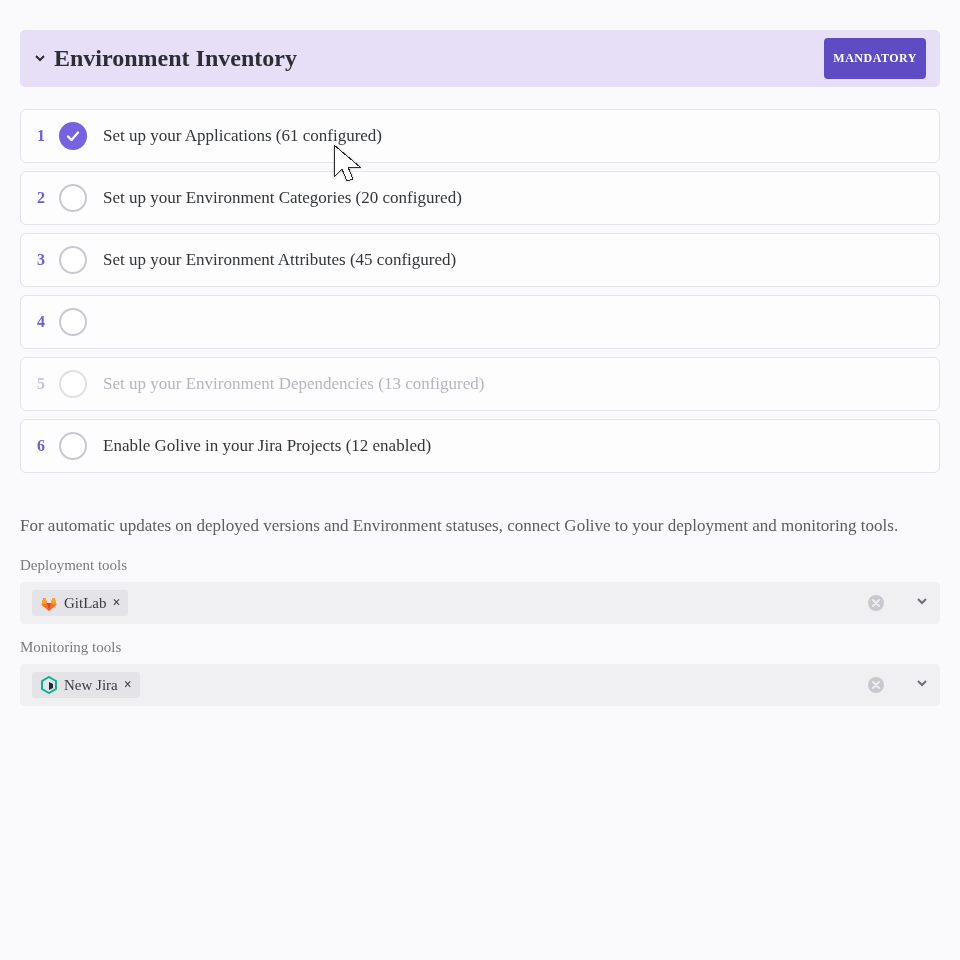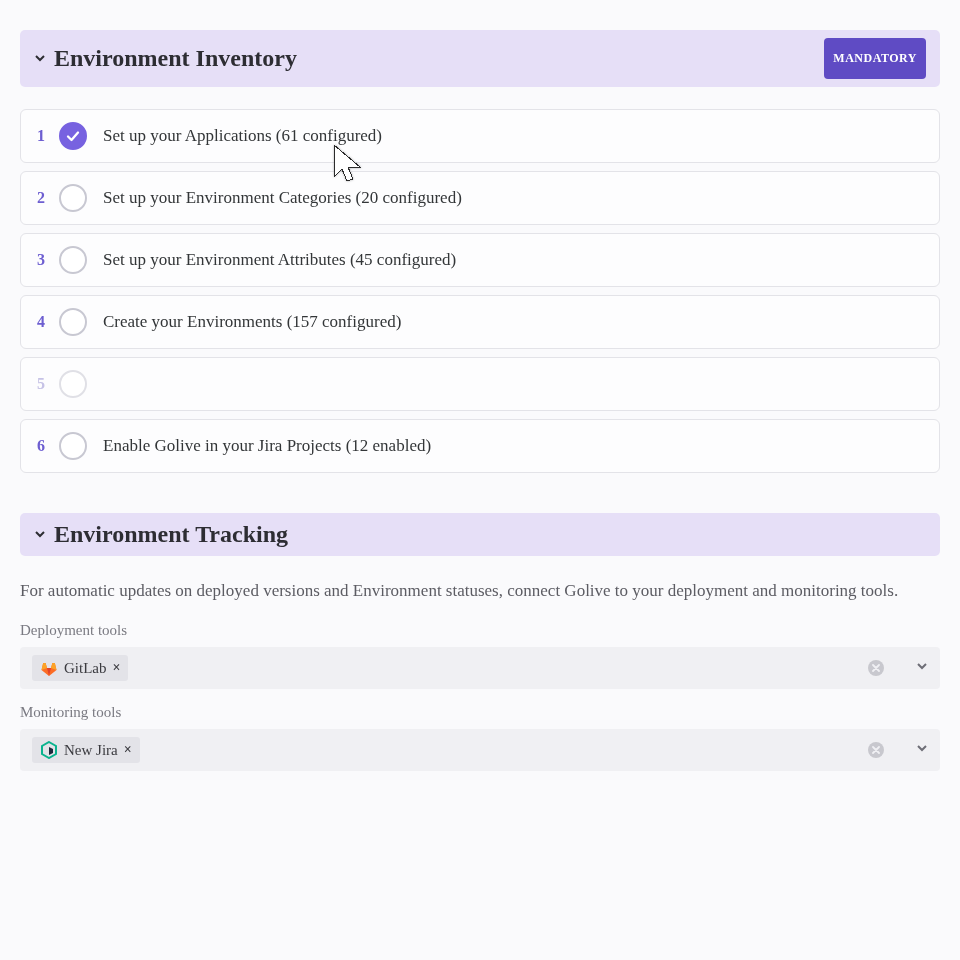--- a/index.html
+++ b/index.html
@@ -171,43 +171,35 @@
 
     <div class="step-row">
       <span class="step-num">3</span>
       <span class="step-check"></span>
       <span class="step-label">Set up your Environment Attributes (45 configured)</span>
     </div>
 
     <div class="step-row">
       <span class="step-num">4</span>
       <span class="step-check"></span>
-      <span class="step-label">Create your Environments (157 configured)</span>
     </div>
 
     <div class="step-row muted">
       <span class="step-num">5</span>
       <span class="step-check"></span>
+      <span class="step-label">Set up your Environment Dependencies (13 configured)</span>
     </div>
 
     <div class="step-row">
       <span class="step-num">6</span>
       <span class="step-check"></span>
       <span class="step-label">Enable Golive in your Jira Projects (12 enabled)</span>
     </div>
   </div>
 
-  <div class="panel-header">
-    <span class="chevron">
-      <svg width="12" height="12" viewBox="0 0 12 12">
-            <path d="M2 4 L6 8 L10 4" fill="none" stroke="#2d2d33" stroke-width="2"></path>
-          </svg>
-    </span>
-    <span class="title">Environment Tracking</span>
-  </div>
 
   <p class="description">For automatic updates on deployed versions and Environment statuses, connect Golive to your deployment and monitoring tools.</p>
 
   <div class="subheading">Deployment tools</div>
   <div class="tool-select">
     <span class="chip">
       <span class="chip-icon">
         <svg viewBox="0 0 18 18" width="18" height="18">
           <path d="M9 17 L1.5 11 L3.2 4 L5.6 4 L7 9 L11 9 L12.4 4 L14.8 4 L16.5 11 Z" fill="#fc6d26"></path>
           <path d="M9 17 L7 9 L11 9 Z" fill="#e24329"></path>

